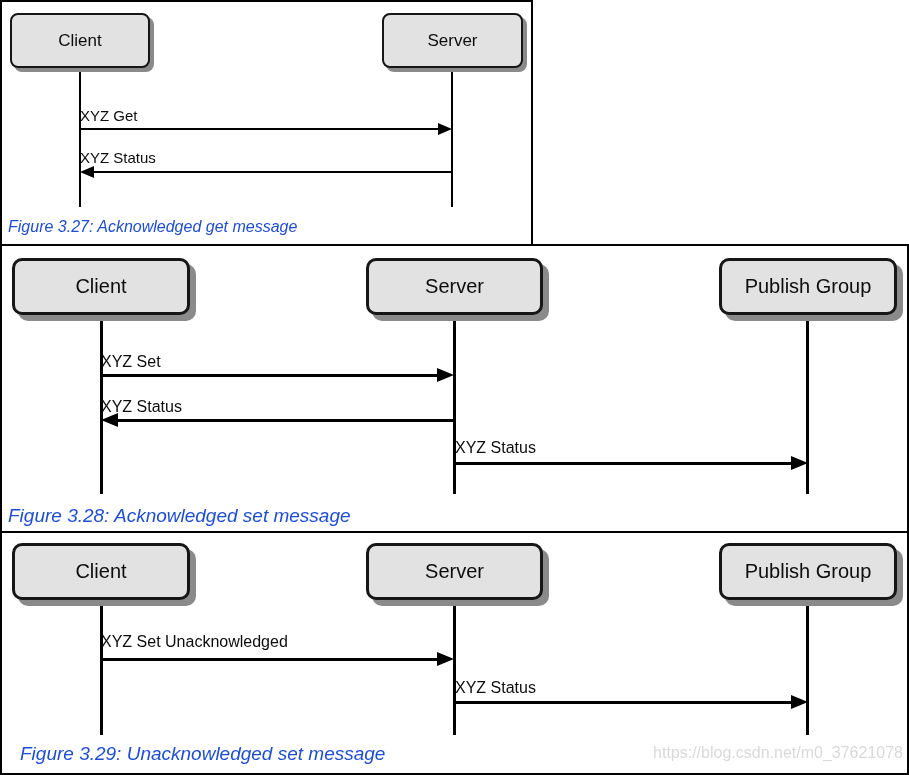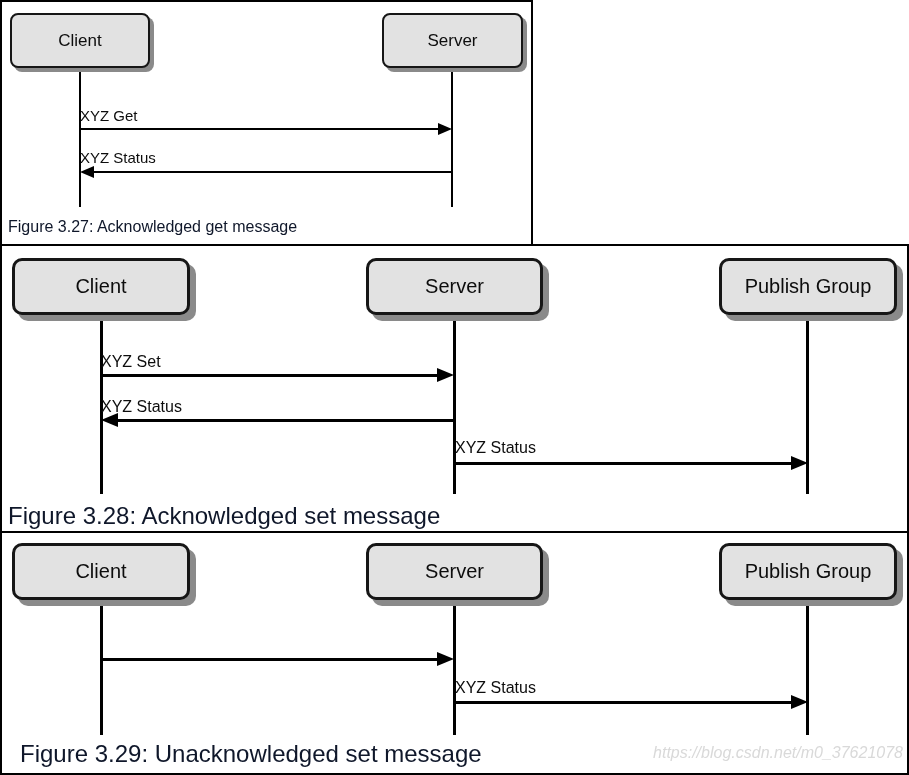--- a/index.html
+++ b/index.html
@@ -13,24 +13,24 @@
   .line-v{position:absolute;background:#000;}
   .line-h{position:absolute;background:#000;}
   .arr{position:absolute;width:0;height:0;}
   .arr.r-sm{border-top:6px solid transparent;border-bottom:6px solid transparent;border-left:14px solid #000;}
   .arr.l-sm{border-top:6px solid transparent;border-bottom:6px solid transparent;border-right:14px solid #000;}
   .arr.r-lg{border-top:7px solid transparent;border-bottom:7px solid transparent;border-left:17px solid #000;}
   .arr.l-lg{border-top:7px solid transparent;border-bottom:7px solid transparent;border-right:17px solid #000;}
   .mlabel{position:absolute;color:#0d0d0d;white-space:nowrap;}
   .mlabel.sm{font-size:15px;line-height:18px;}
   .mlabel.lg{font-size:16px;line-height:20px;}
-  .caption{position:absolute;color:#0f172a;white-space:nowrap;}
+  .caption{position:absolute;font-style:italic;color:#1d4ed8;white-space:nowrap;}
   .caption.sm{font-size:16px;line-height:19px;}
-  .caption.lg{font-size:24px;line-height:22px;}
-  .watermark{position:absolute;font-size:16px;color:#d9d9d9;white-space:nowrap;text-align:right;font-style:italic;}
+  .caption.lg{font-size:19px;line-height:22px;}
+  .watermark{position:absolute;font-size:16px;color:#d9d9d9;white-space:nowrap;text-align:right;}
 </style>
 </head>
 <body>
 
 <div class="stage">
 
   <div class="frame" style="left:0;top:0;width:533px;height:246px"></div>
 
   <div class="line-v" style="left:79px;top:68px;width:2px;height:139px"></div>
   <div class="line-v" style="left:451px;top:68px;width:2px;height:139px"></div>
@@ -75,20 +75,21 @@
   <div class="frame" style="left:0;top:531px;width:909px;height:244px"></div>
 
   <div class="line-v" style="left:100px;top:600px;width:3px;height:135px"></div>
   <div class="line-v" style="left:453px;top:600px;width:3px;height:135px"></div>
   <div class="line-v" style="left:806px;top:600px;width:3px;height:135px"></div>
 
   <div class="actor lg" style="left:12px;top:543px;width:178px;height:57px">Client</div>
   <div class="actor lg" style="left:366px;top:543px;width:177px;height:57px">Server</div>
   <div class="actor lg" style="left:719px;top:543px;width:178px;height:57px">Publish Group</div>
 
+  <div class="mlabel lg" style="left:101px;top:632px;width:353px">XYZ Set Unacknowledged</div>
   <div class="line-h" style="left:101px;top:658px;width:336px;height:3px"></div>
   <div class="arr r-lg" style="left:437px;top:652px"></div>
 
   <div class="mlabel lg" style="left:455px;top:678px;width:353px">XYZ Status</div>
   <div class="line-h" style="left:455px;top:701px;width:336px;height:3px"></div>
   <div class="arr r-lg" style="left:791px;top:695px"></div>
 
   <div class="caption lg" style="left:20px;top:743px">Figure 3.29: Unacknowledged set message</div>
 
   <div class="watermark" style="right:6px;top:744px">https://blog.csdn.net/m0_37621078</div>

